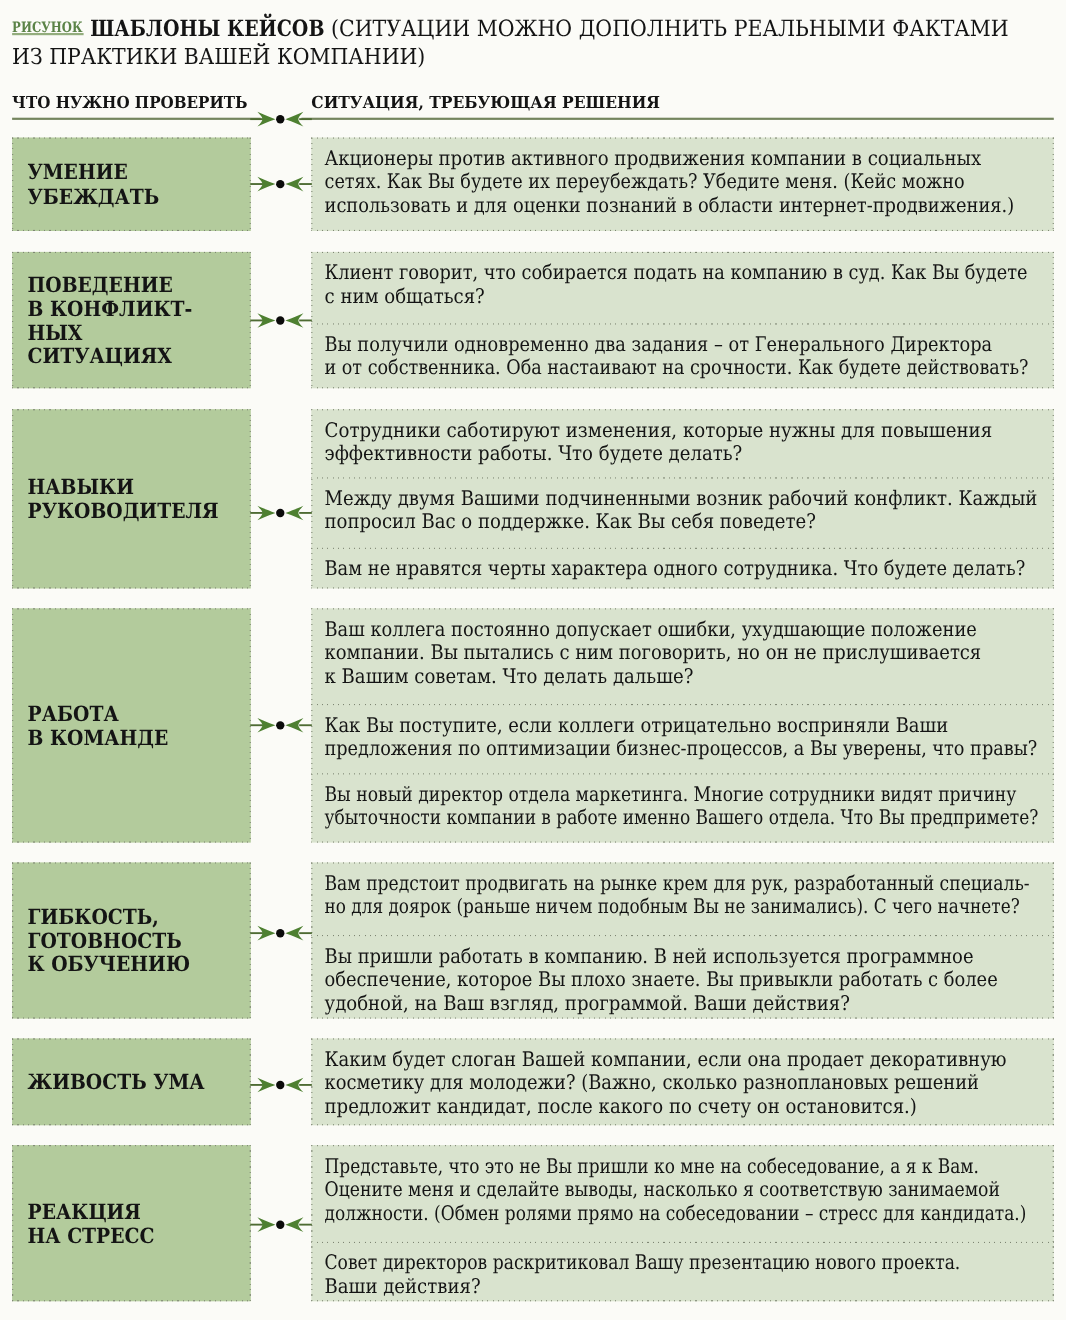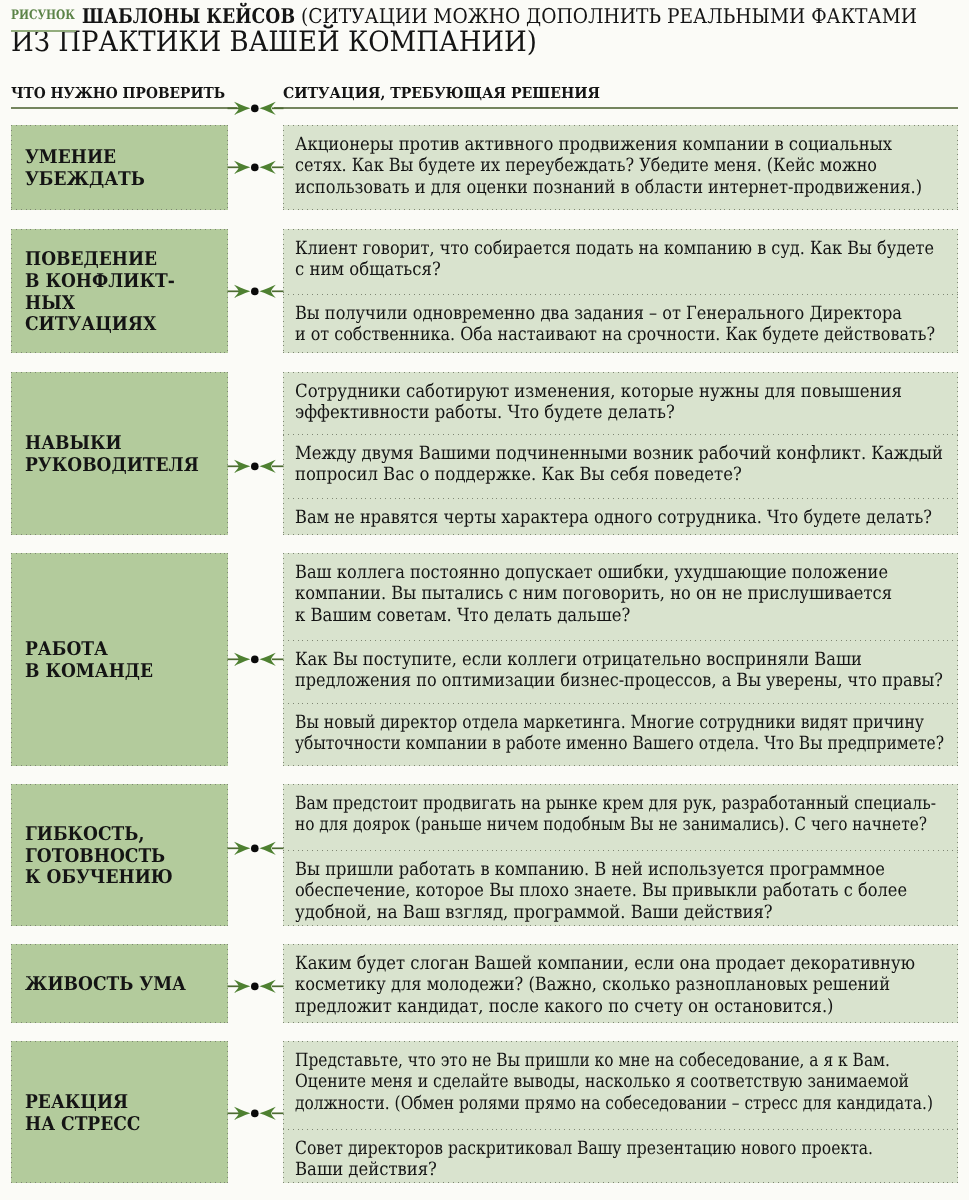--- a/index.html
+++ b/index.html
@@ -3,23 +3,23 @@
 <meta charset="utf-8">
 <title>Шаблоны кейсов</title>
 <style>
   html,body{margin:0;padding:0;}
   body{width:969px;height:1200px;background:#fbfbf7;overflow:hidden;
        font-family:"DejaVu Serif Condensed","DejaVu Serif",serif;color:#141414;
        -webkit-font-smoothing:antialiased;text-rendering:geometricPrecision;}
   .page{position:relative;width:969px;height:1200px;background:#fbfbf7;}
 
   
-  .hdr{position:absolute;left:11px;top:3px;width:958px;}
+  .hdr{position:absolute;left:11px;top:13px;width:958px;}
   .hdr-line{font-size:20.4px;line-height:27.5px;white-space:nowrap;}
-  .hdr-l2{font-size:28px;line-height:27.5px;white-space:nowrap;
+  .hdr-l2{font-size:20px;line-height:27.5px;white-space:nowrap;
           position:absolute;left:0;top:25px;}
   .badge{display:inline-block;color:#5b8347;font-weight:bold;font-size:13px;
          letter-spacing:0px;margin-right:7px;position:relative;top:-4px;
          transform-origin:0 50%;}
   .badge-ul{position:absolute;left:11px;top:30px;width:65px;height:1.6px;background:#93ad7d;}
   .ttl-b{font-weight:bold;display:inline-block;transform-origin:0 50%;}
   .ttl-n{font-weight:normal;display:inline-block;transform-origin:0 50%;}
 
   
   .colhdr{position:absolute;font-weight:bold;font-size:15px;letter-spacing:0px;

